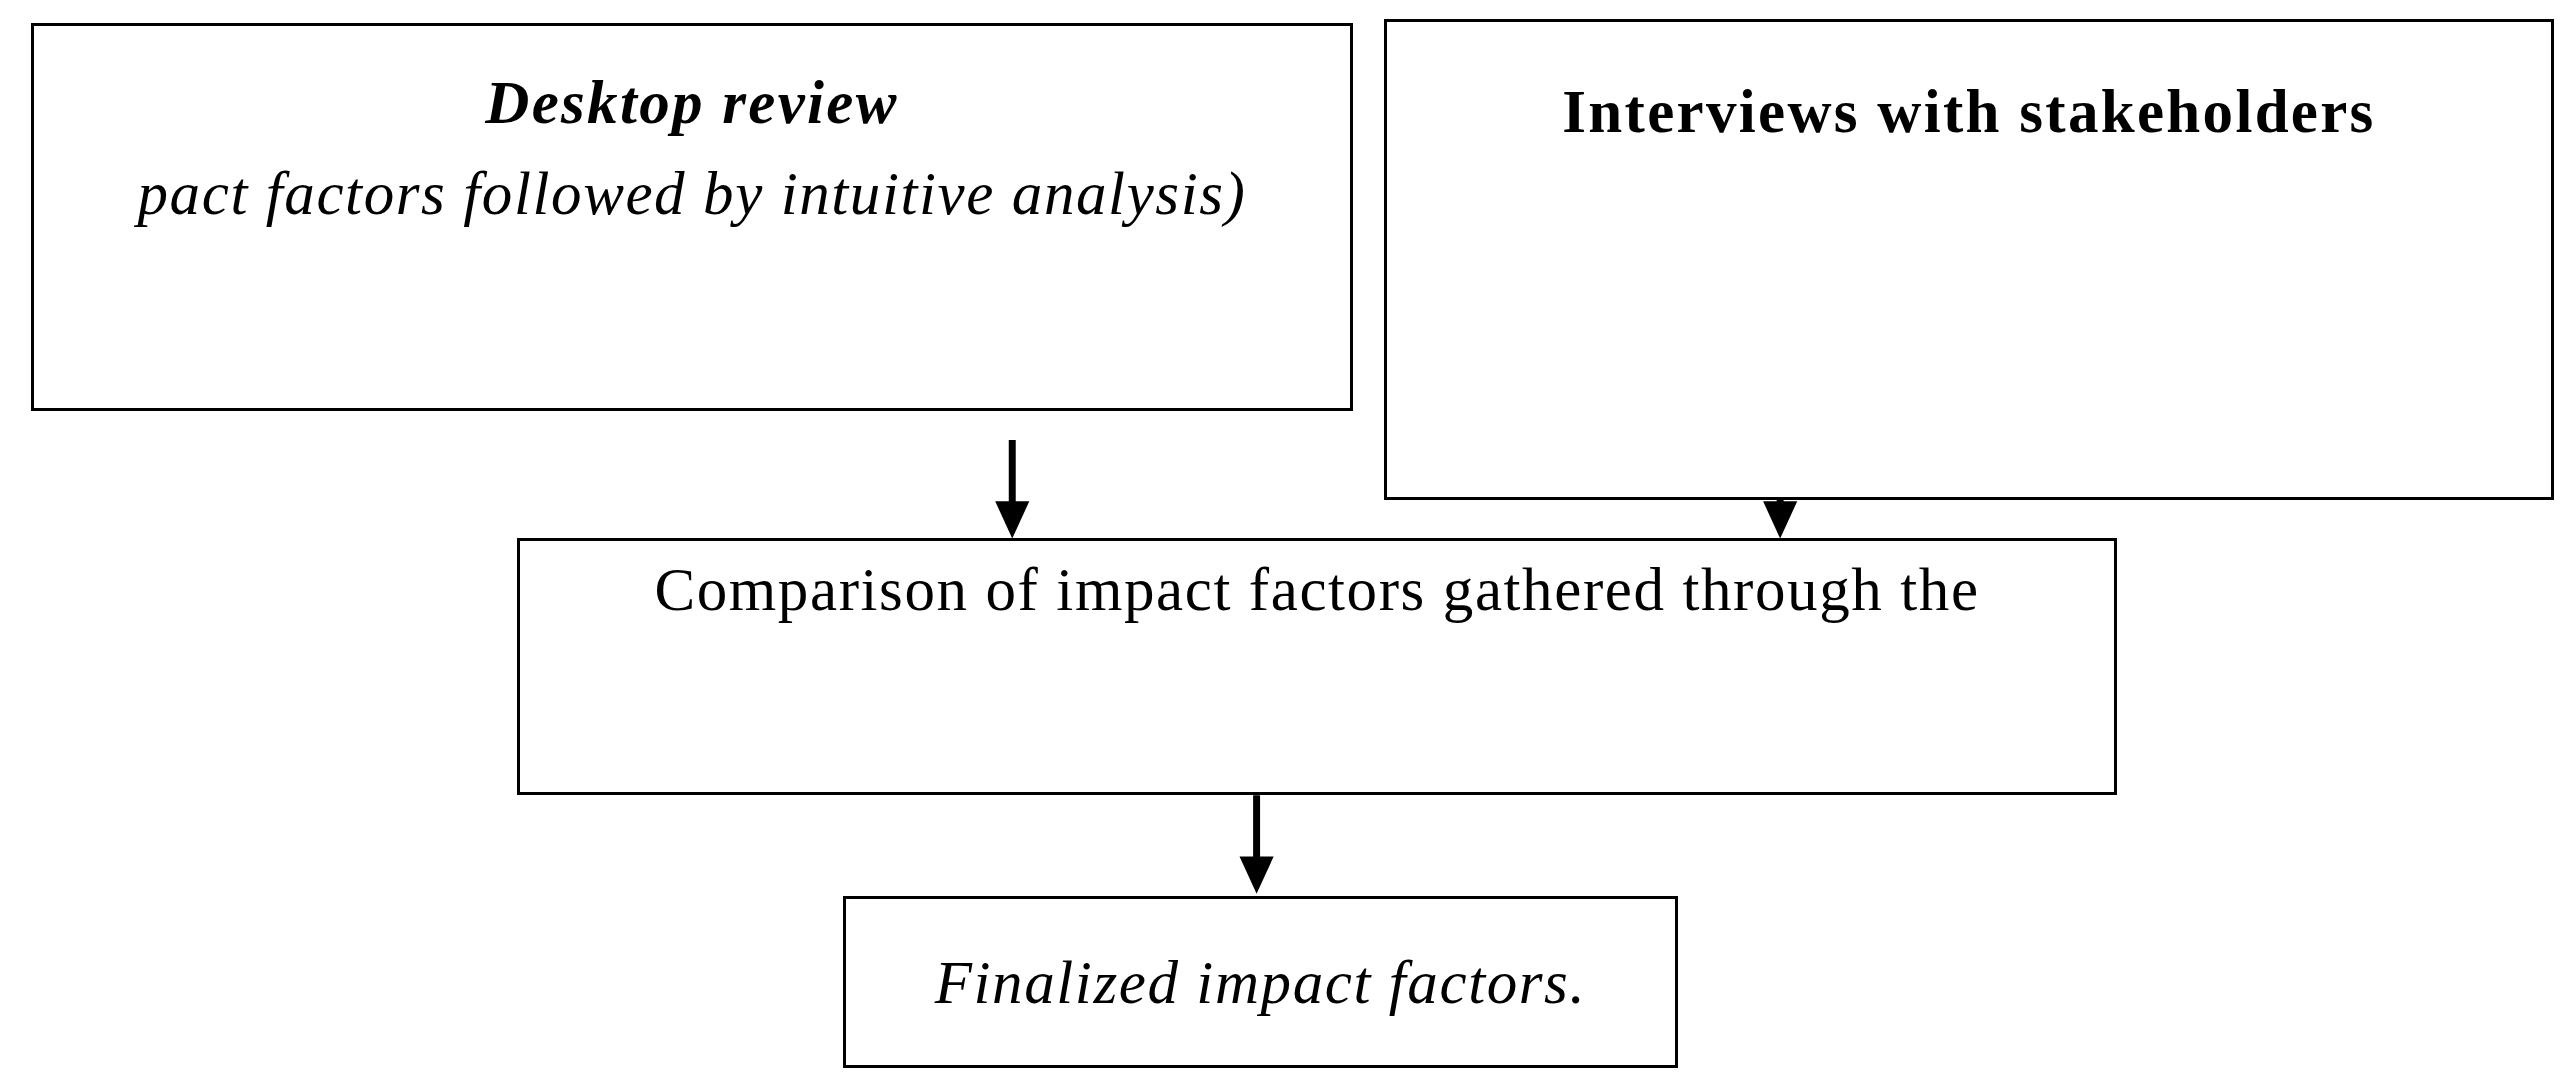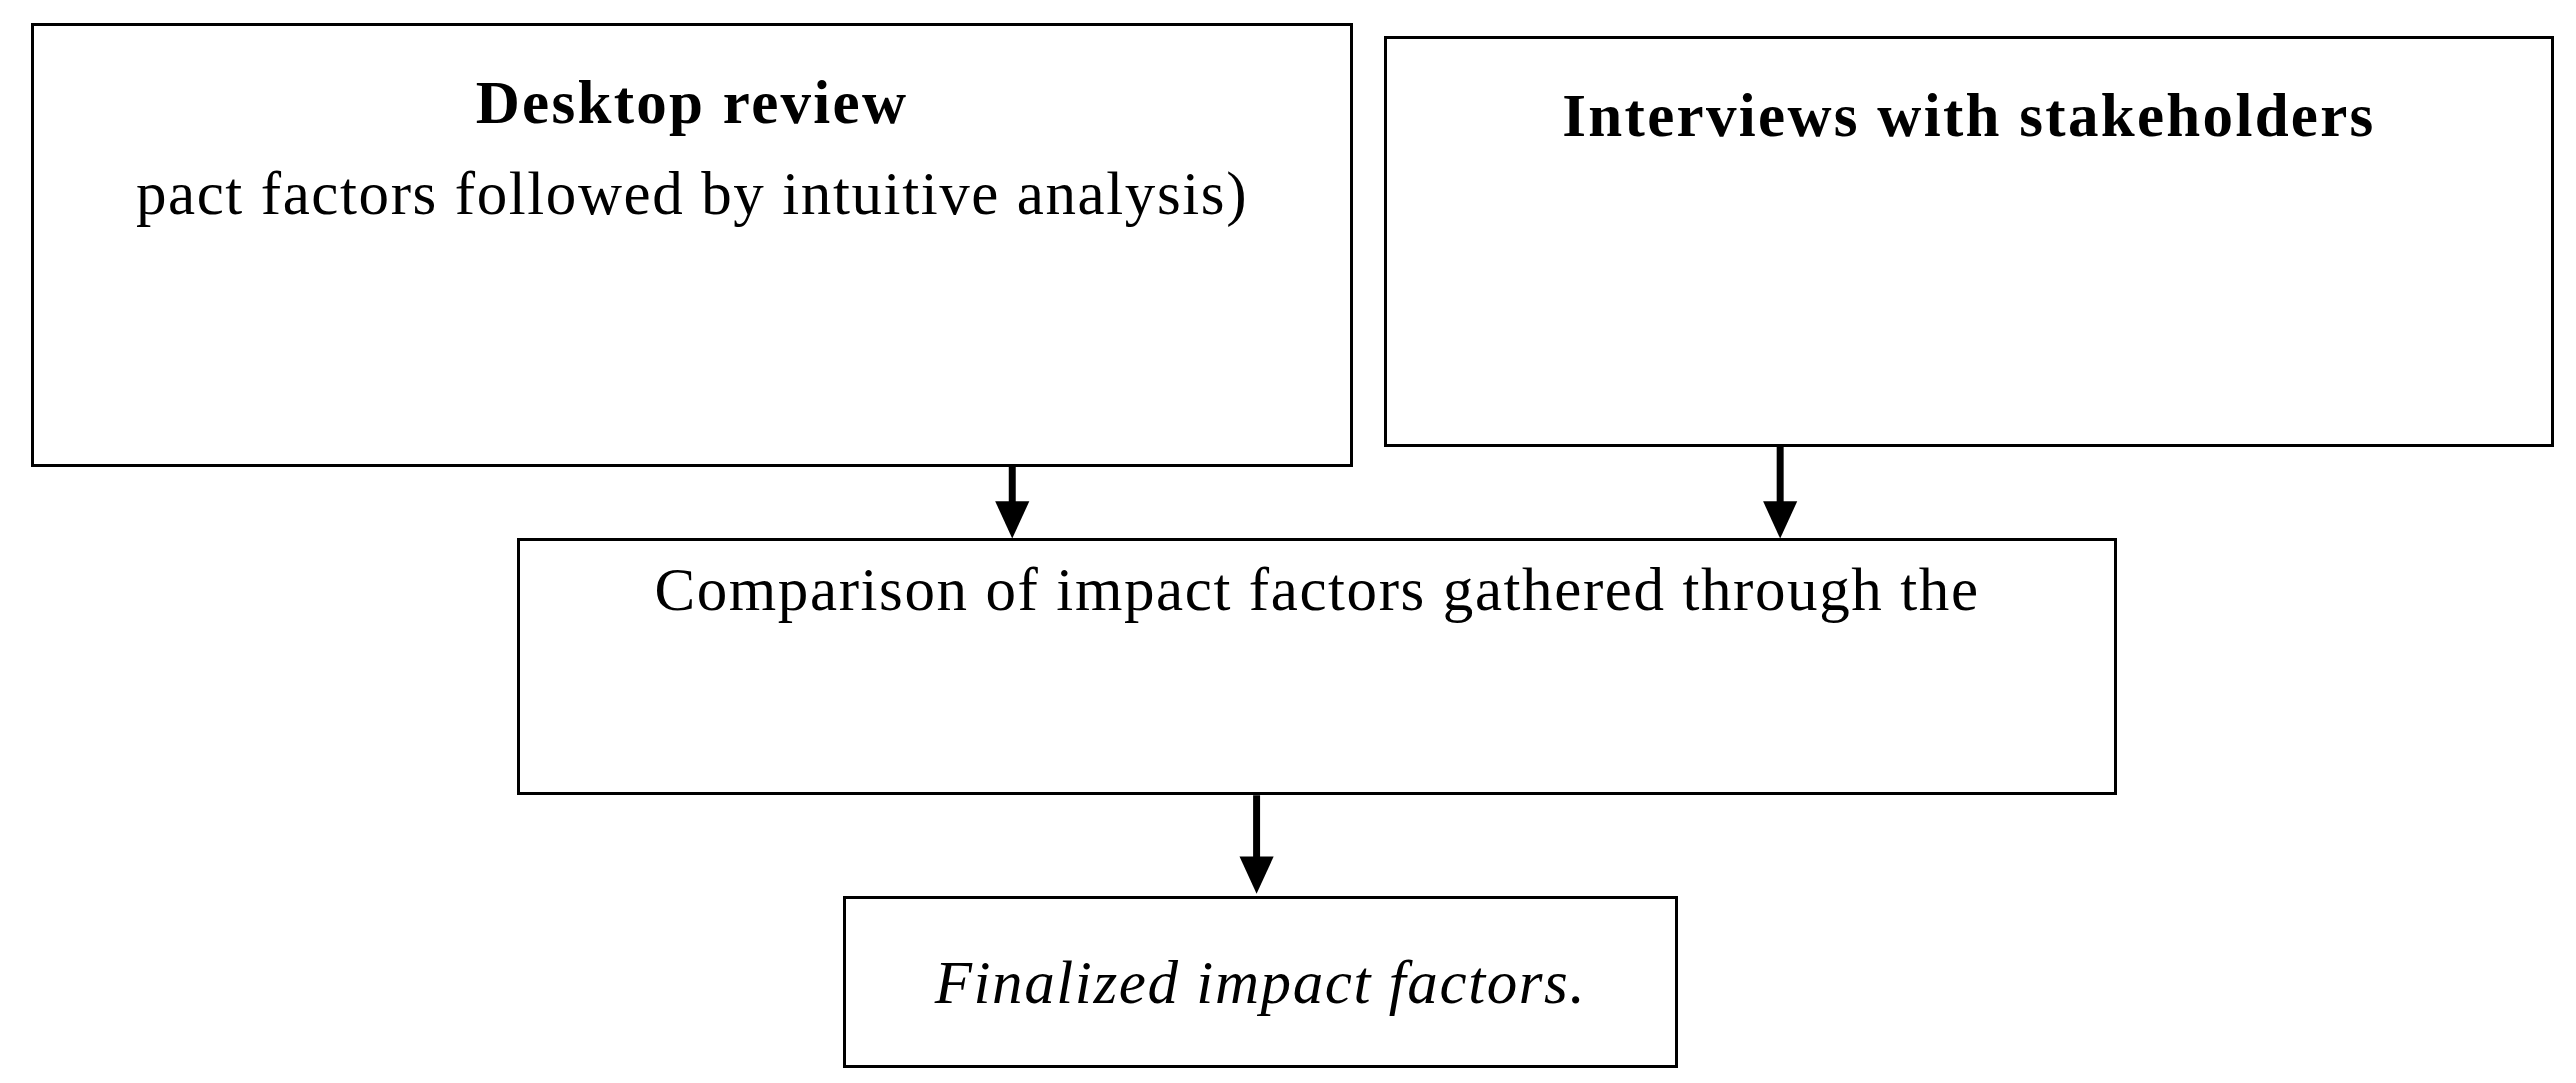--- a/index.html
+++ b/index.html
@@ -29,28 +29,29 @@
     line-height: 91px;
     white-space: nowrap;
   }
   .title {
     font-weight: bold;
     letter-spacing: 2.3px;
   }
   
   #box-desktop-review {
     left: 31px; top: 23px;
-    width: 1322px; height: 444px;
+    width: 1322px; height: 388px;
     padding-top: 31px;
+    font-style: italic;
   }
   
   #box-interviews {
-    left: 1384px; top: 36px;
-    width: 1170px; height: 411px;
-    padding-top: 31px;
+    left: 1384px; top: 19px;
+    width: 1170px; height: 481px;
+    padding-top: 44px;
   }
   
   #box-comparison {
     left: 517px; top: 538px;
     width: 1600px; height: 257px;
     display: flex; flex-direction: row; justify-content: center;
   }
   #box-comparison .bline { line-height: 97px; }
   
   #box-finalized {

